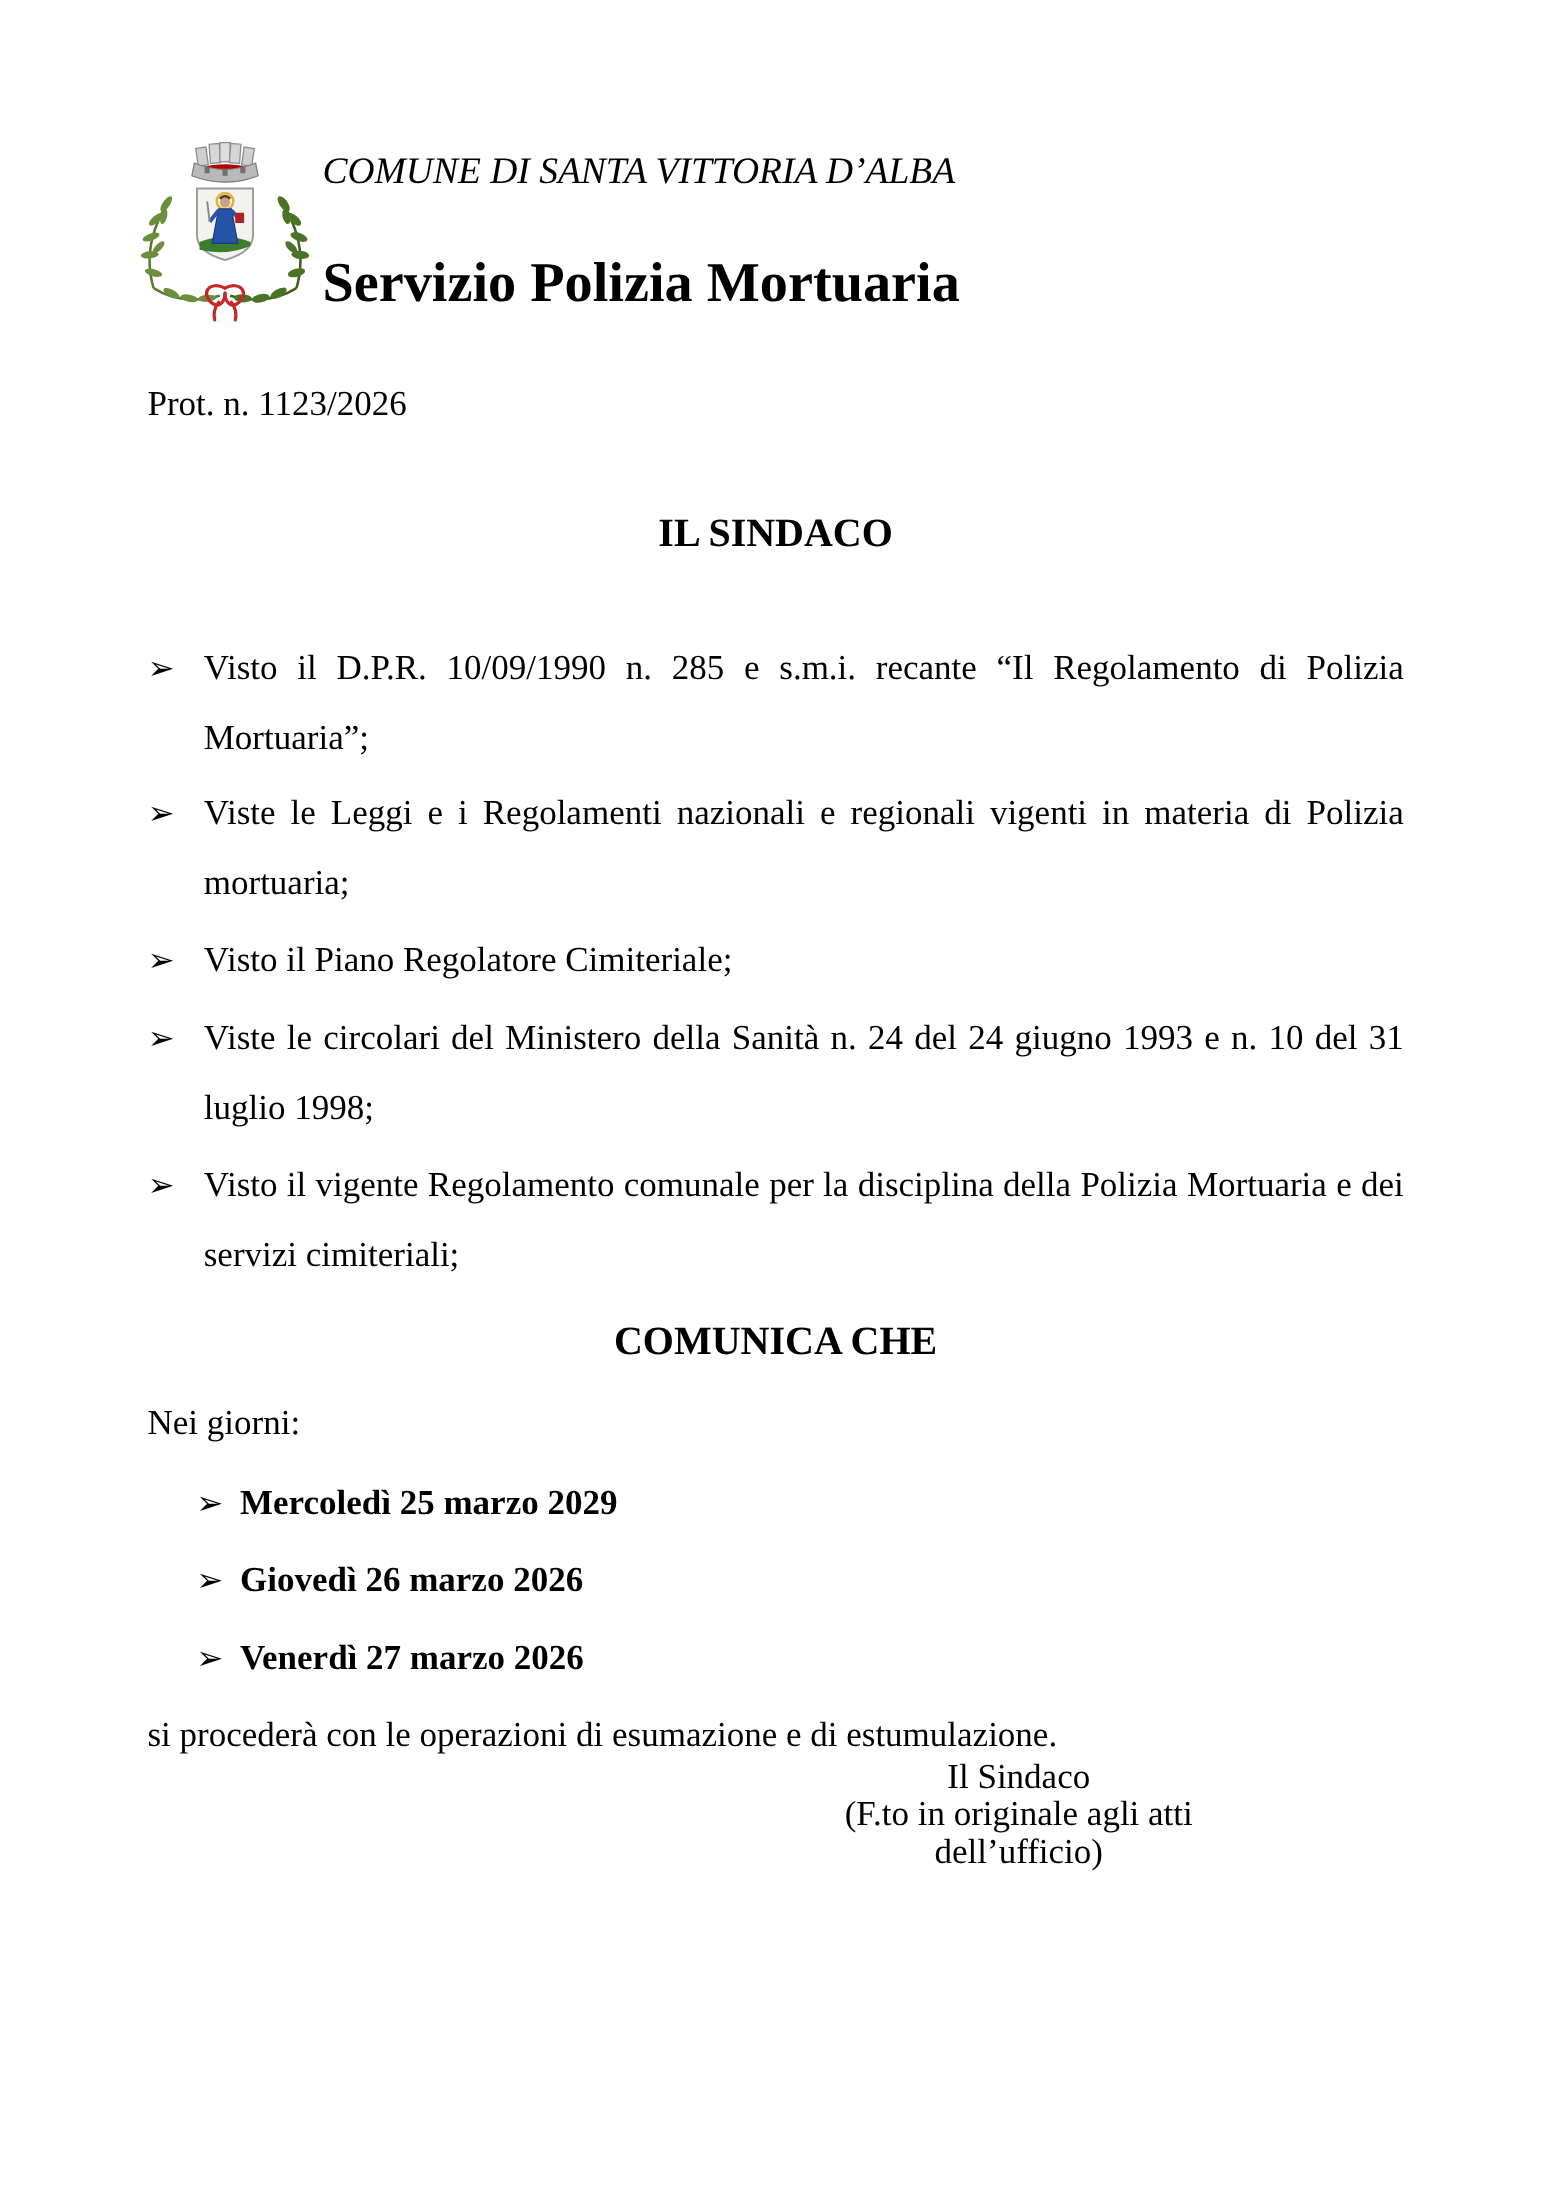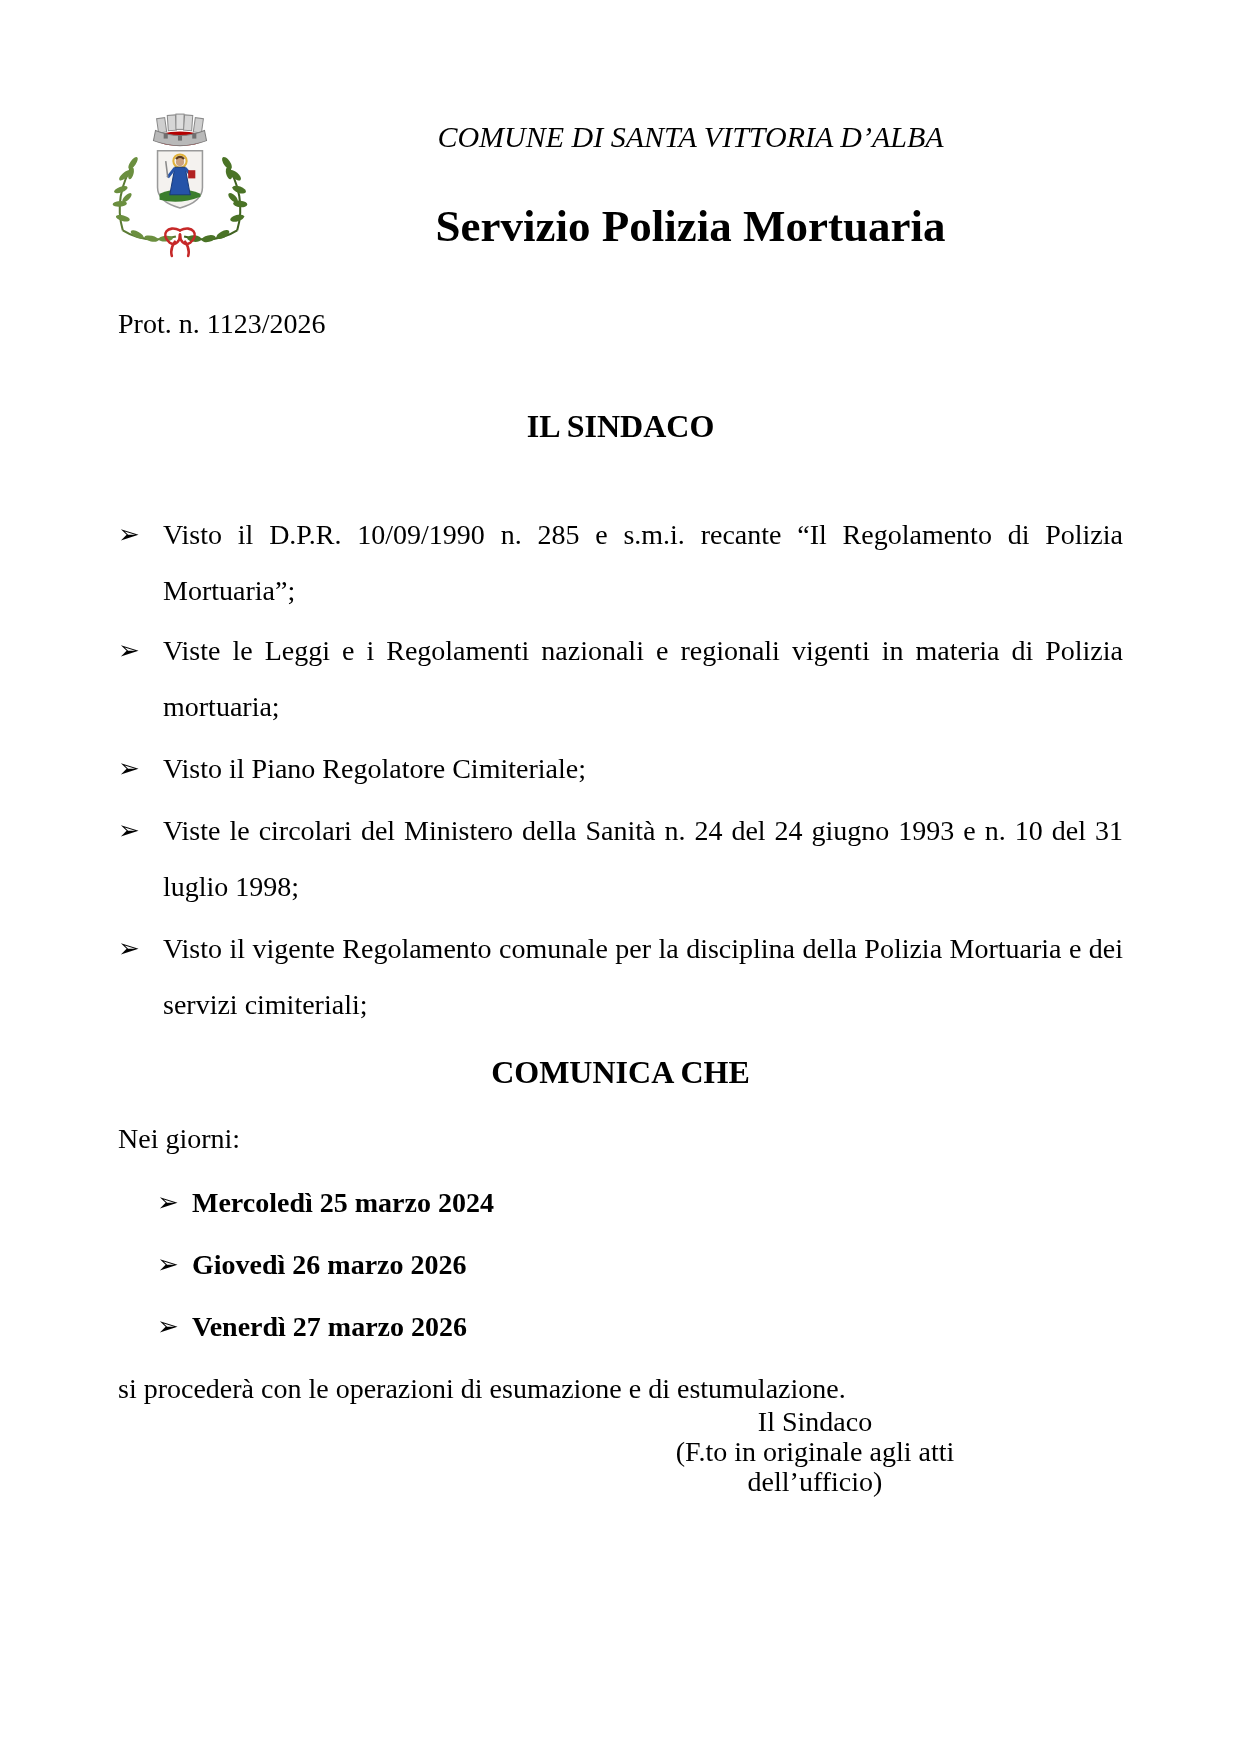--- a/index.html
+++ b/index.html
@@ -10,21 +10,21 @@
     background:#ffffff;
     box-sizing:border-box;
     padding:110px 118px 0 118px;
     overflow:hidden;
     font-family:"Liberation Serif","DejaVu Serif",serif;
     font-size:28px;line-height:56px;color:#000;
   }
   
   .crest{position:absolute;left:110px;top:110px;width:140px;height:148px;}
   
-  .hdr{margin-left:140px;text-align:center;}
+  .hdr{margin-left:140px;text-align:left;}
   .hdr-line{font-style:italic;font-size:30px;line-height:53px;white-space:nowrap;}
   .hdr-service{font-weight:bold;font-size:45px;line-height:64px;margin-top:31px;white-space:nowrap;}
   
   .prot{margin-top:38px;}
   .sec-title{margin-top:46px;text-align:center;font-weight:bold;font-size:32px;line-height:56px;}
   .sec-title.comunica{margin-top:11px;}
   ul.plain{list-style:none;margin:0;padding:0;}
   ul.visti{margin-top:53px;}
   li.visto{display:flex;margin:0 0 6px 0;}
   li.visto .marker{flex:0 0 45px;font-size:26px;}
@@ -147,21 +147,21 @@
     </li>
   </ul>
 
   <div class="sec-title comunica">COMUNICA CHE</div>
 
   <div class="nei">Nei giorni:</div>
 
   <ul class="plain dates">
     <li class="date">
       <span class="marker">➢</span>
-      <div>Mercoledì 25 marzo 2024</div>
+      <div>Mercoledì 25 marzo 2029</div>
     </li>
     <li class="date">
       <span class="marker">➢</span>
       <div>Giovedì 26 marzo 2026</div>
     </li>
     <li class="date">
       <span class="marker">➢</span>
       <div>Venerdì 27 marzo 2026</div>
     </li>
   </ul>

